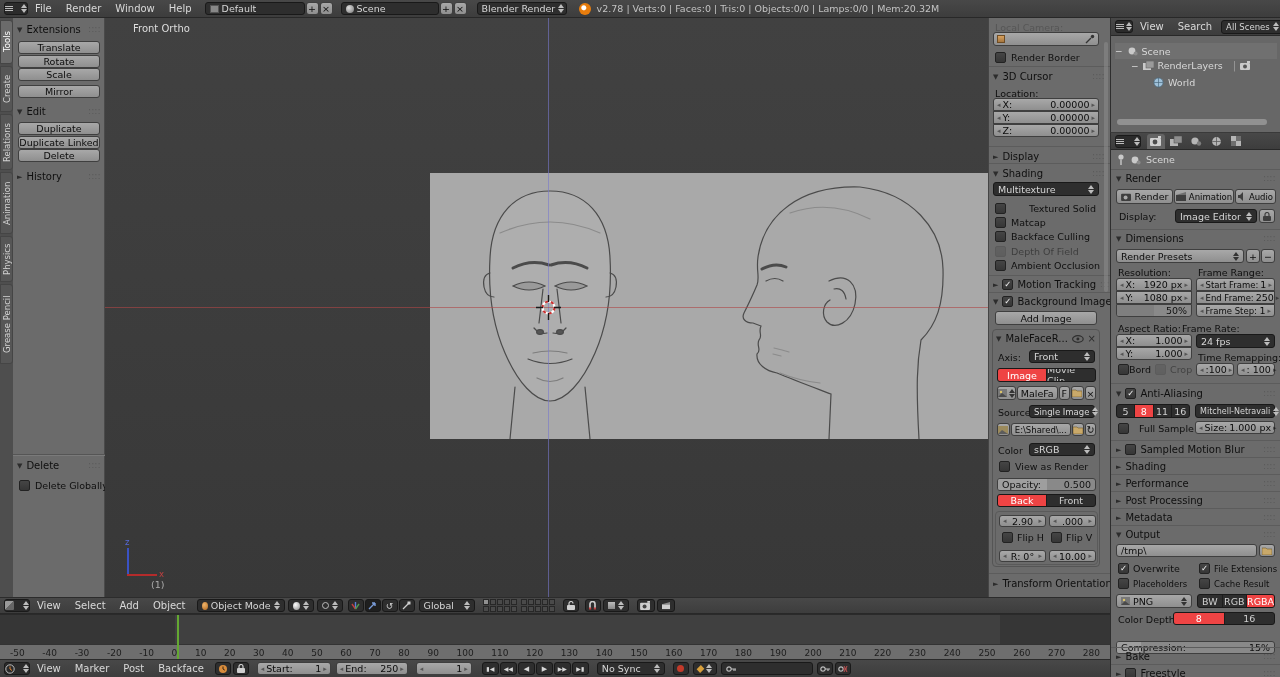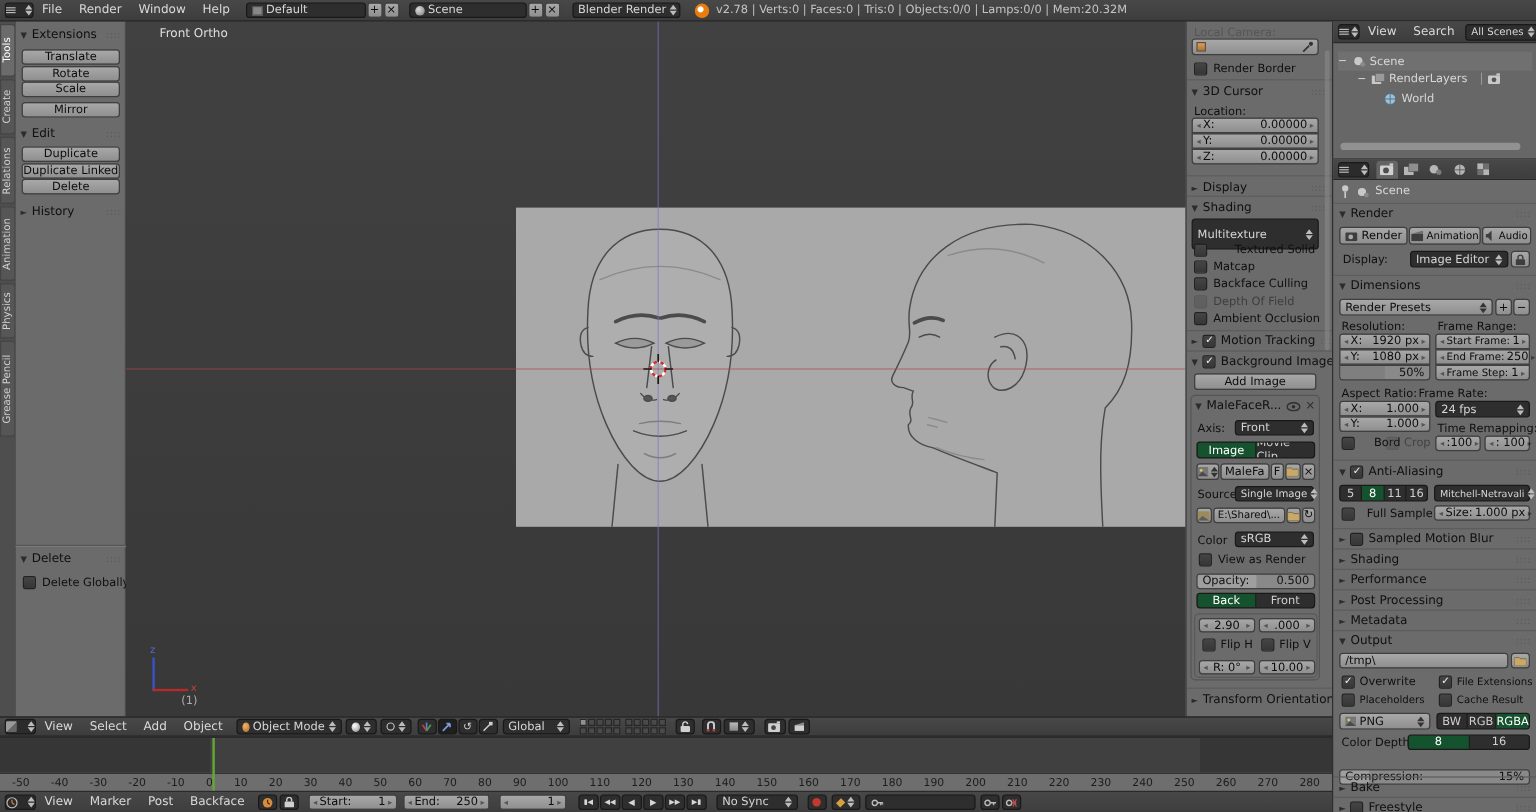--- a/index.html
+++ b/index.html
@@ -7,21 +7,21 @@
 #app{position:relative;width:1280px;height:677px}
 .p{position:absolute}
 .r{display:flex;align-items:center}
 .hd{background:linear-gradient(#484848,#3d3d3d);border-bottom:1px solid #282828}
 .mnu{color:#d9d9d9;font-size:10px;padding:0 7px;white-space:nowrap}
 .bl{background:linear-gradient(#a8a8a8,#8f8f8f);border:1px solid #3f3f3f;border-radius:3px;color:#0c0c0c;font-size:9.5px;display:flex;align-items:center;justify-content:center;white-space:nowrap}
 .bd{background:#2e2e2e;border:1px solid #191919;border-radius:3px;color:#d6d6d6;font-size:9.5px;display:flex;align-items:center;gap:3px;padding:0 4px;white-space:nowrap}
 .sg{display:flex;border:1px solid #191919;border-radius:3px;overflow:hidden;background:#2e2e2e}
 .sg>div{flex:1;display:flex;align-items:center;justify-content:center;color:#cfcfcf;font-size:9.5px;border-right:1px solid #1d1d1d}
 .sg>div:last-child{border-right:none}
-.sg>div.on{background:#14532d;color:#fff}
+.sg>div.on{background:#ef4444;color:#fff}
 .ck{width:11px;height:11px;border-radius:2px;background:linear-gradient(#454545,#363636);border:1px solid #222;color:#f0f0f0;font-size:8.5px;line-height:9px;text-align:center;flex:none}
 .ck.dis{opacity:.45}
 .ph{display:flex;align-items:center;gap:4px;font-size:10px;color:#0f0f0f;white-space:nowrap}
 .tri{font-size:7px;color:#2c2c2c;flex:none}
 .dots{margin-left:auto;color:#585858;font-size:8px;letter-spacing:.5px}
 .nf{justify-content:flex-start;gap:2px;padding:0 3px}
 .nf .v{margin-left:auto}
 .ar{font-size:7px;color:rgba(0,0,0,.45);flex:none}
 .sl{position:relative;background:#898989;border:1px solid #3f3f3f;border-radius:3px;overflow:hidden;font-size:9.5px}
 .sl .f{position:absolute;top:0;left:0;bottom:0;background:#9e9e9e}
@@ -228,21 +228,21 @@
         <span class="tri">►</span>
         <span>Display</span>
         <span class="dots">::::</span>
       </div>
   <div class="pline" style="left:0;top:145px;width:122px"></div>
   <div class="ph p" style="left:4px;top:150px;width:112px">
         <span class="tri">▼</span>
         <span>Shading</span>
         <span class="dots">::::</span>
       </div>
-  <div class="bd p" style="left:4px;top:164px;width:106px;height:26px">
+  <div class="bd p" style="left:4px;top:164px;width:106px;height:14px">
         <span>Multitexture</span>
         <span class="ddw">
           <i class="u"></i>
           <i class="d"></i>
         </span>
       </div>
   <div class="r p" style="left:6px;top:185px;gap:23px">
         <span class="ck"></span>
         <span class="lb">Textured Solid</span>
       </div>
@@ -632,21 +632,21 @@
         <span class="ar">▸</span>
       </div>
   <div class="bd p" style="left:85px;top:201px;width:79px;height:14px">
         <span>24 fps</span>
         <span class="ddw">
           <i class="u"></i>
           <i class="d"></i>
         </span>
       </div>
   <span class="p lb" style="left:87px;top:219px">Time Remapping:</span>
-  <div class="r p" style="left:7px;top:231px;gap:16px">
+  <div class="r p" style="left:7px;top:231px;gap:0">
         <span class="ck"></span>
         <span class="lb">Bord</span>
       </div>
   <div class="r p" style="left:44px;top:231px;gap:4px;opacity:.45">
         <span class="ck dis"></span>
         <span class="lb">Crop</span>
       </div>
   <div class="bl nf p" style="left:85px;top:230px;width:38px;height:13px">
         <span class="ar">◂</span>
         <span style="margin:0 auto">:100</span>

